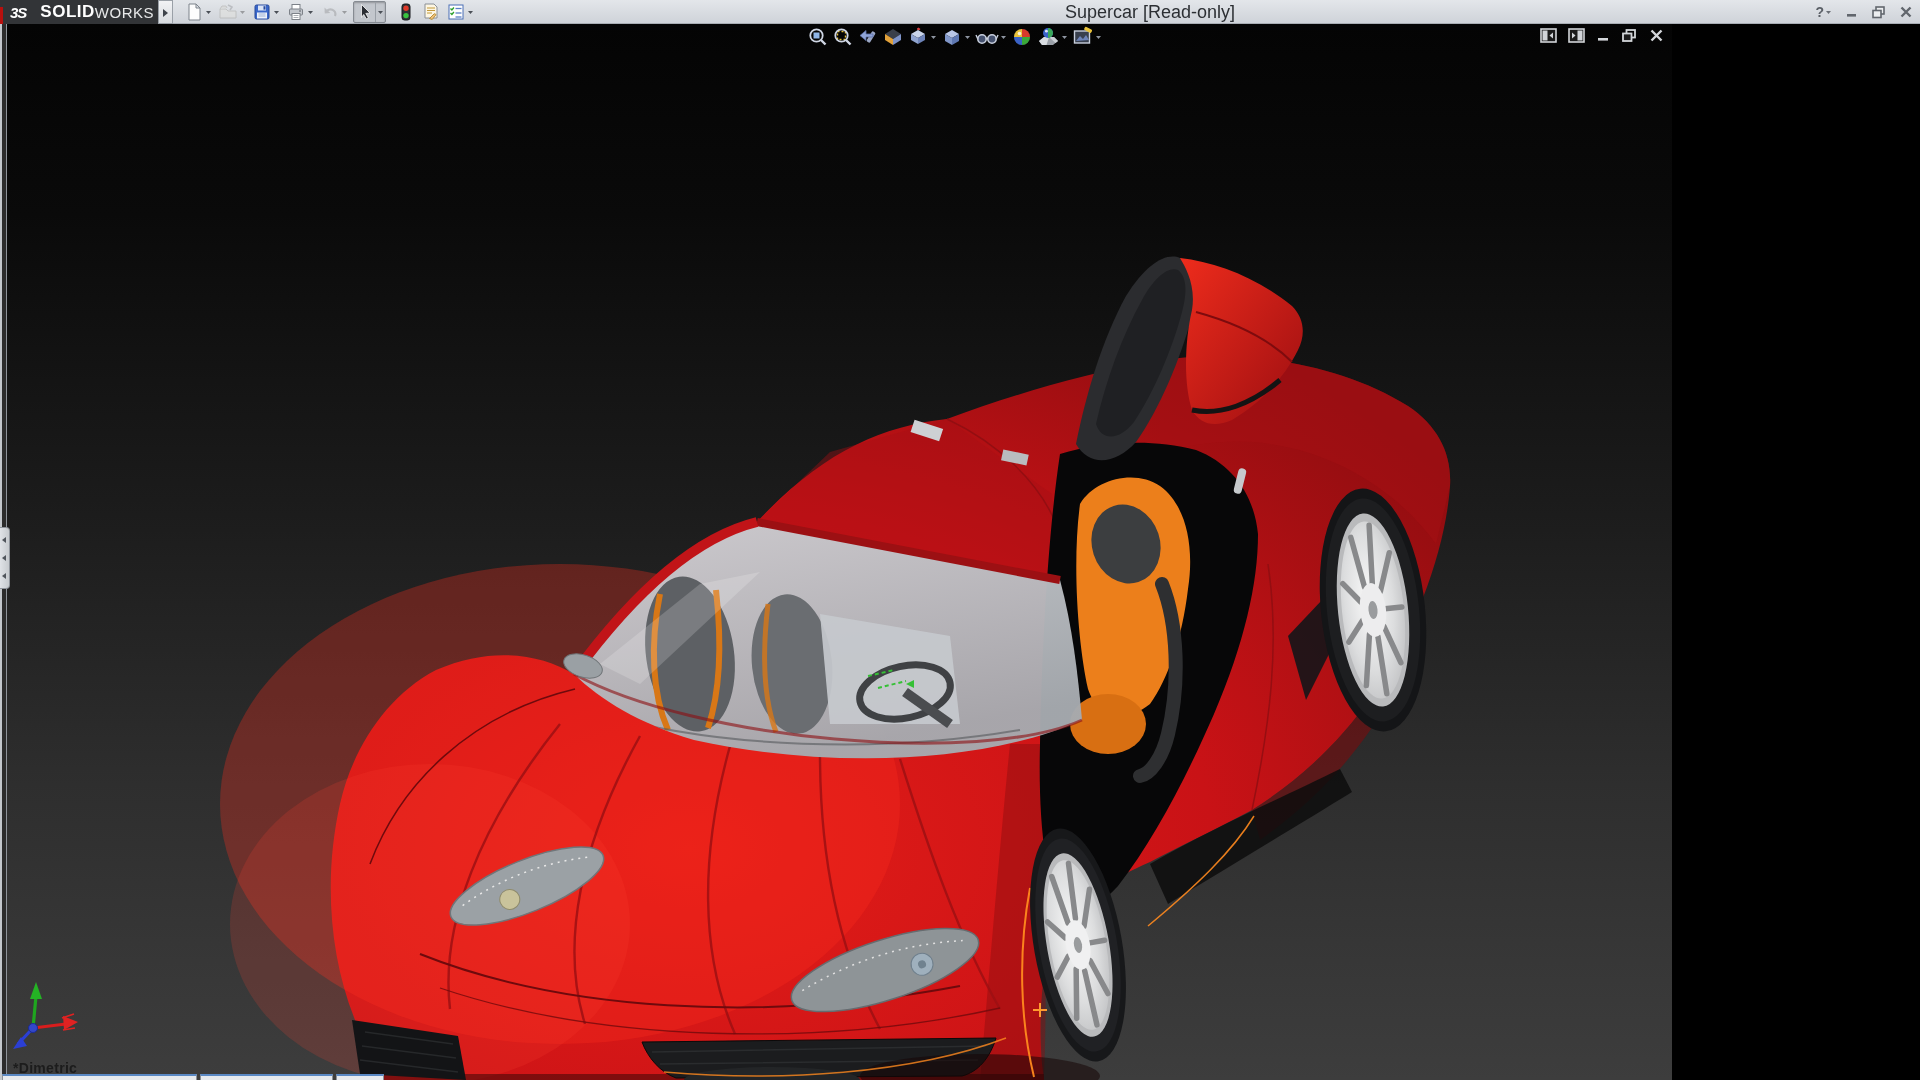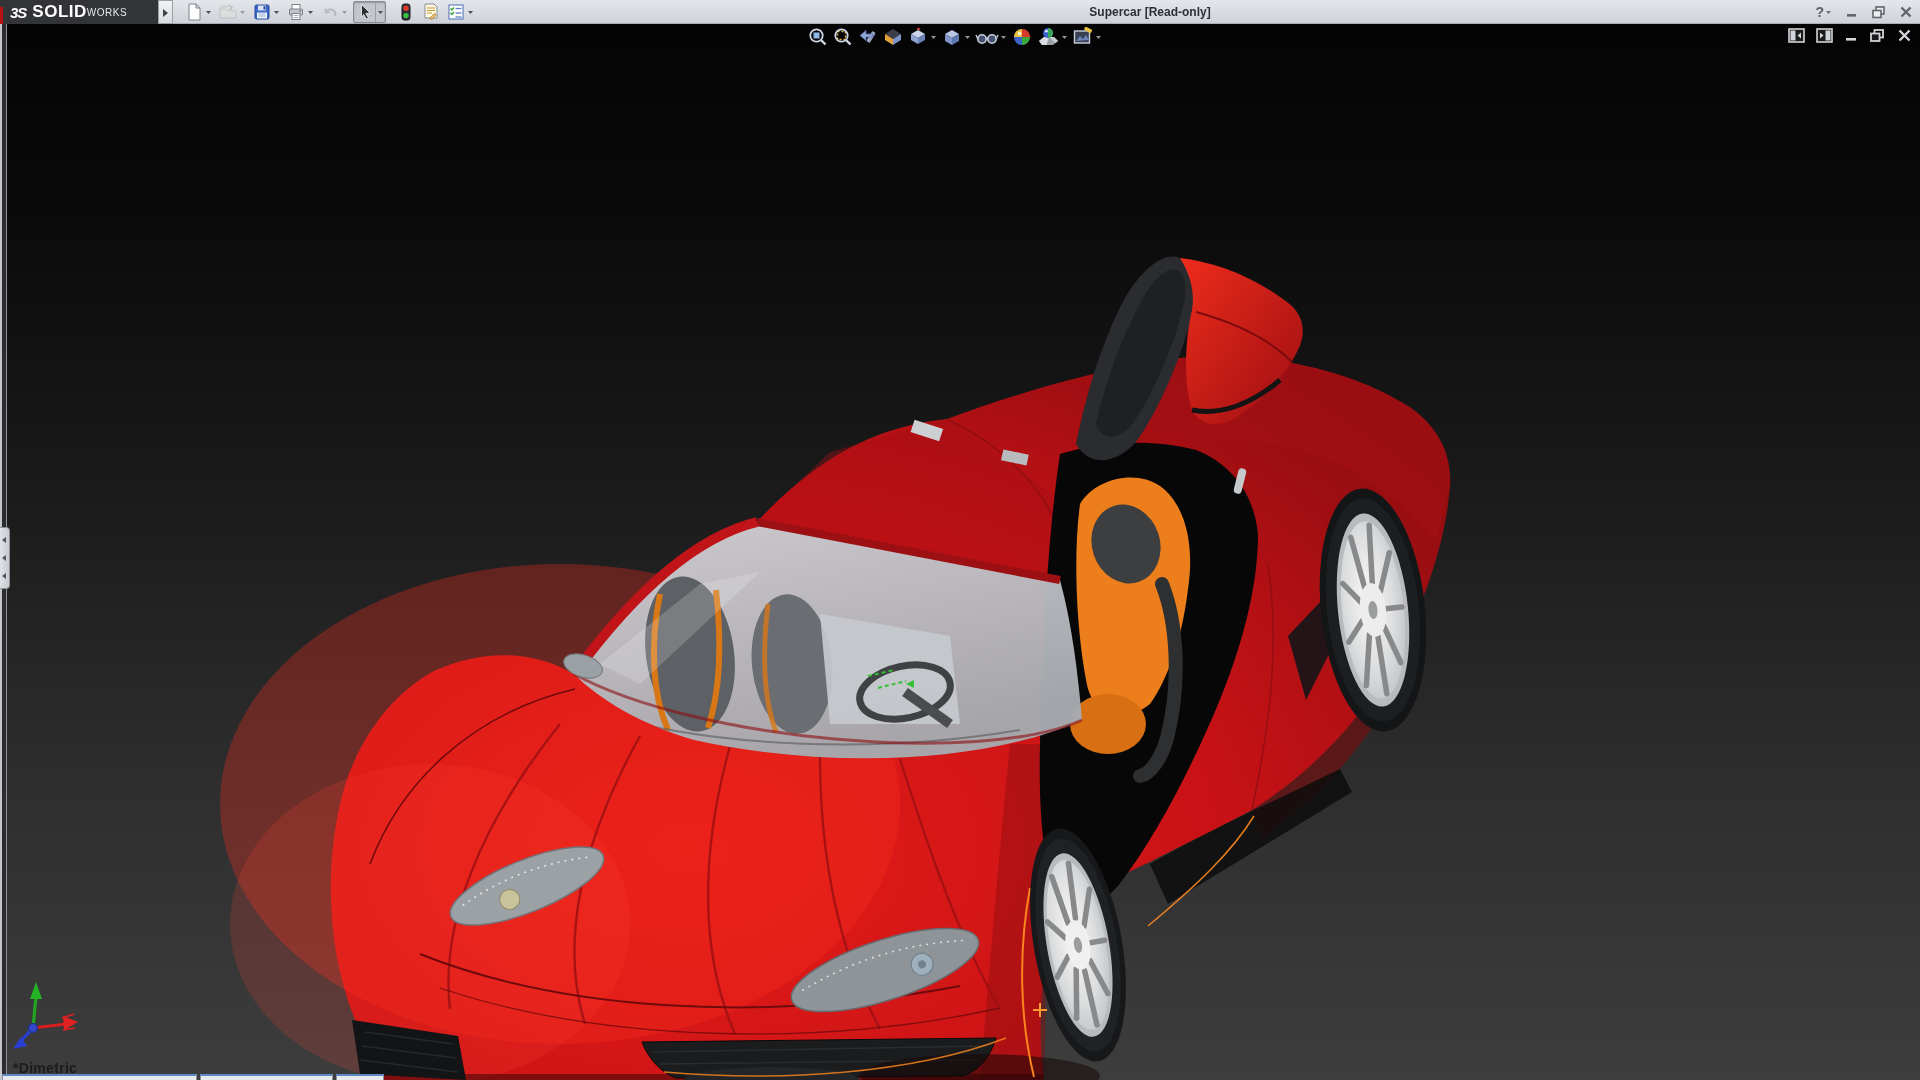--- a/index.html
+++ b/index.html
@@ -5,45 +5,45 @@
   * { margin:0; padding:0; box-sizing:border-box; }
   html,body { width:1920px; height:1080px; overflow:hidden; background:#000;
     font-family:"Liberation Sans", sans-serif; }
 
   
   .titlebar { position:absolute; left:0; top:0; width:1920px; height:24px;
     background:linear-gradient(#e3e6ea,#cfd3d9); border-bottom:1px solid #a8adb4; }
   .logo-block { position:absolute; left:0; top:0; width:158px; height:24px;
     background:#323437; color:#fff; display:flex; align-items:center; padding-left:10px; }
   .logo-red { position:absolute; left:0; top:7px; width:3px; height:17px; background:#b8100e; }
-  .brand-mark { font-style:italic; font-weight:bold; font-size:15px; margin-right:6px; letter-spacing:-1px; }
+  .brand-mark { font-style:italic; font-weight:bold; font-size:15px; margin-right:14px; letter-spacing:-1px; }
   .brand-bold { font-weight:bold; font-size:17px; letter-spacing:.5px; }
-  .brand-light { font-weight:normal; font-size:10px; letter-spacing:.5px; color:#e8e9ea; }
+  .brand-light { font-weight:normal; font-size:15px; letter-spacing:.5px; color:#e8e9ea; }
   .menu-expand { position:absolute; left:158px; top:0; width:15px; height:24px;
     background:linear-gradient(#f2f3f5,#d8dbdf); border:1px solid #9aa0a7; cursor:pointer; }
   .menu-expand i { position:absolute; left:4px; top:8px; width:0; height:0;
     border-left:5px solid #3f444b; border-top:4px solid transparent; border-bottom:4px solid transparent; }
 
   .std-toolbar { position:absolute; left:183px; top:1px; height:22px; display:flex; align-items:center; }
   .tb-btn { display:flex; align-items:center; height:22px; padding:0 1px; margin-right:3px; }
   .tb-ico { width:20px; height:20px; display:flex; align-items:center; justify-content:center; }
   .tb-caret { width:9px; height:20px; display:flex; align-items:center; justify-content:center; }
   .disabled { opacity:.45; filter:grayscale(.8); }
   .pressed-box { background:#c3c7cd; border:1px solid #868b92; border-radius:2px;
     box-shadow:inset 0 1px 2px rgba(0,0,0,.25); }
 
   .win-title { position:absolute; left:1000px; top:0; width:300px; height:24px;
-    line-height:24px; text-align:center; font-size:12px; color:#2c2f33;font-weight:bold; }
+    line-height:24px; text-align:center; font-size:18px; color:#2c2f33; }
 
   .win-controls { position:absolute; right:4px; top:0; height:24px; display:flex; align-items:center; gap:6px; }
   .wc-btn { display:flex; align-items:center; justify-content:center; height:20px; padding:0 3px; cursor:pointer; }
   .help-glyph { font-size:14px; font-weight:bold; color:#5a5f66; }
 
   
-  .viewport { position:absolute; left:0; top:24px; width:1920px; height:1056px;
+  .viewport { position:absolute; left:0; top:24px; width:1672px; height:1056px;
     background:linear-gradient(#040404 0%, #0a0a0a 18%, #1b1b1b 45%, #2e2e2e 72%, #3d3d3d 100%); }
   .car-svg { position:absolute; left:0; top:0; width:1920px; height:1056px; }
 
   .headsup { position:absolute; left:806px; top:2px; display:flex; align-items:center; gap:1px; }
   .hu-btn { display:flex; align-items:center; height:22px; padding:0 1px; cursor:pointer; }
   .hu-caret { width:9px; height:20px; display:flex; align-items:center; justify-content:center; }
 
   .doc-controls { position:absolute; right:8px; top:4px; display:flex; align-items:center; gap:11px; }
   .dc-btn { cursor:pointer; display:flex; align-items:center; }
 

